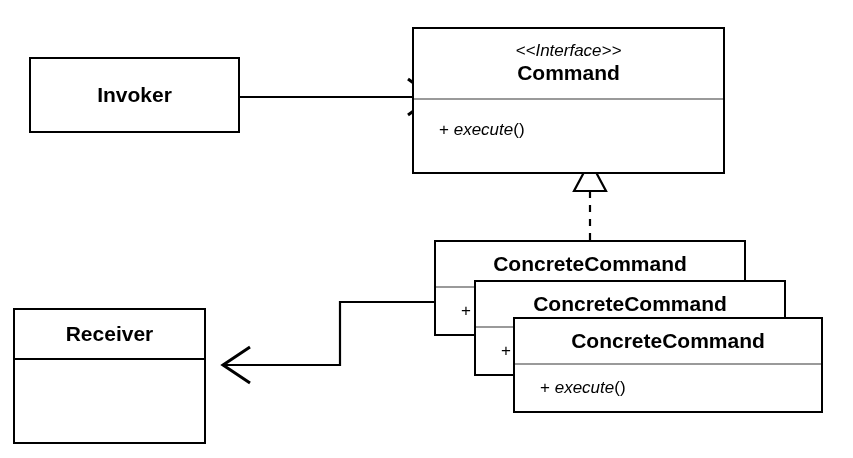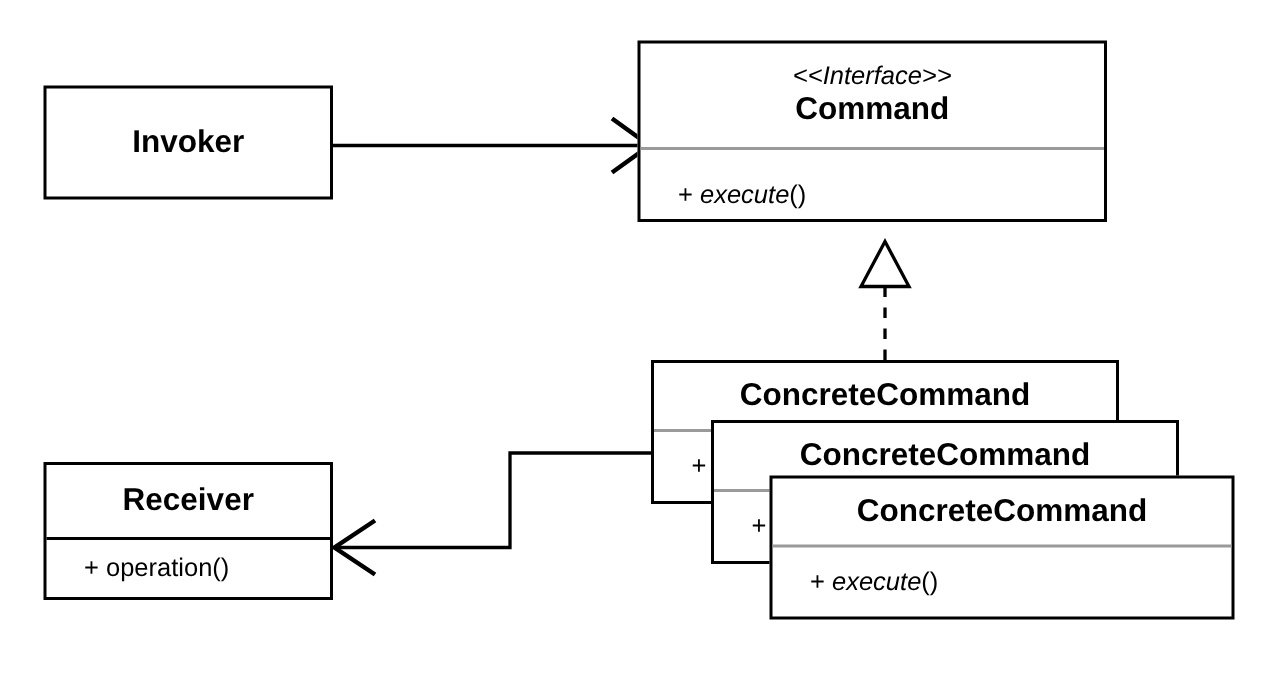--- a/index.html
+++ b/index.html
@@ -84,34 +84,34 @@
     color: #000000;
     line-height: 1.1;
   }
   .member .vis { font-style: normal; }
   .member .mname-italic { font-style: italic; }
   .member .mname-plain { font-style: normal; }
   .member .parens { font-style: normal; }
 
   
   #node-invoker {
-    left: 29px; top: 57px; width: 193px; height: 76px;
+    left: 29px; top: 57px; width: 211px; height: 76px;
     z-index: 3;
   }
   #node-invoker .uml-header { flex: 1 1 auto; }
 
   #node-command {
-    left: 425px; top: 27px; width: 313px; height: 121px;
+    left: 412px; top: 27px; width: 313px; height: 147px;
     z-index: 3;
   }
   #node-command .uml-header { flex: 0 0 69px; }
   #node-command .uml-compartment { flex: 0 0 60px; }
 
   #node-receiver {
-    left: 29px; top: 308px; width: 193px; height: 92px;
+    left: 13px; top: 308px; width: 193px; height: 136px;
     z-index: 3;
   }
   #node-receiver .uml-header { flex: 0 0 48px; }
   #node-receiver .uml-compartment { flex: 1 1 auto; }
 
   
   #node-concrete-1 {
     left: 434px; top: 240px; width: 312px; height: 96px;
     z-index: 4;
   }
@@ -164,23 +164,20 @@
     <div class="uml-compartment">
       <span class="member"><span class="vis">+</span><span>&nbsp;</span><span class="mname-italic">execute</span><span class="parens">()</span></span>
     </div>
   </div>
 
   <div class="uml-class" id="node-receiver">
     <div class="uml-header">
       <div class="class-name">Receiver</div>
     </div>
     <div class="divider-black"></div>
-    <div class="uml-compartment">
-      <span class="member"><span class="vis">+</span><span>&nbsp;</span><span class="mname-plain">operation</span><span class="parens">()</span></span>
-    </div>
   </div>
 
   <div class="uml-class concrete" id="node-concrete-1">
     <div class="uml-header">
       <div class="class-name">ConcreteCommand</div>
     </div>
     <div class="divider-gray"></div>
     <div class="uml-compartment">
       <span class="member"><span class="vis">+</span><span>&nbsp;</span><span class="mname-italic">execute</span><span class="parens">()</span></span>
     </div>

